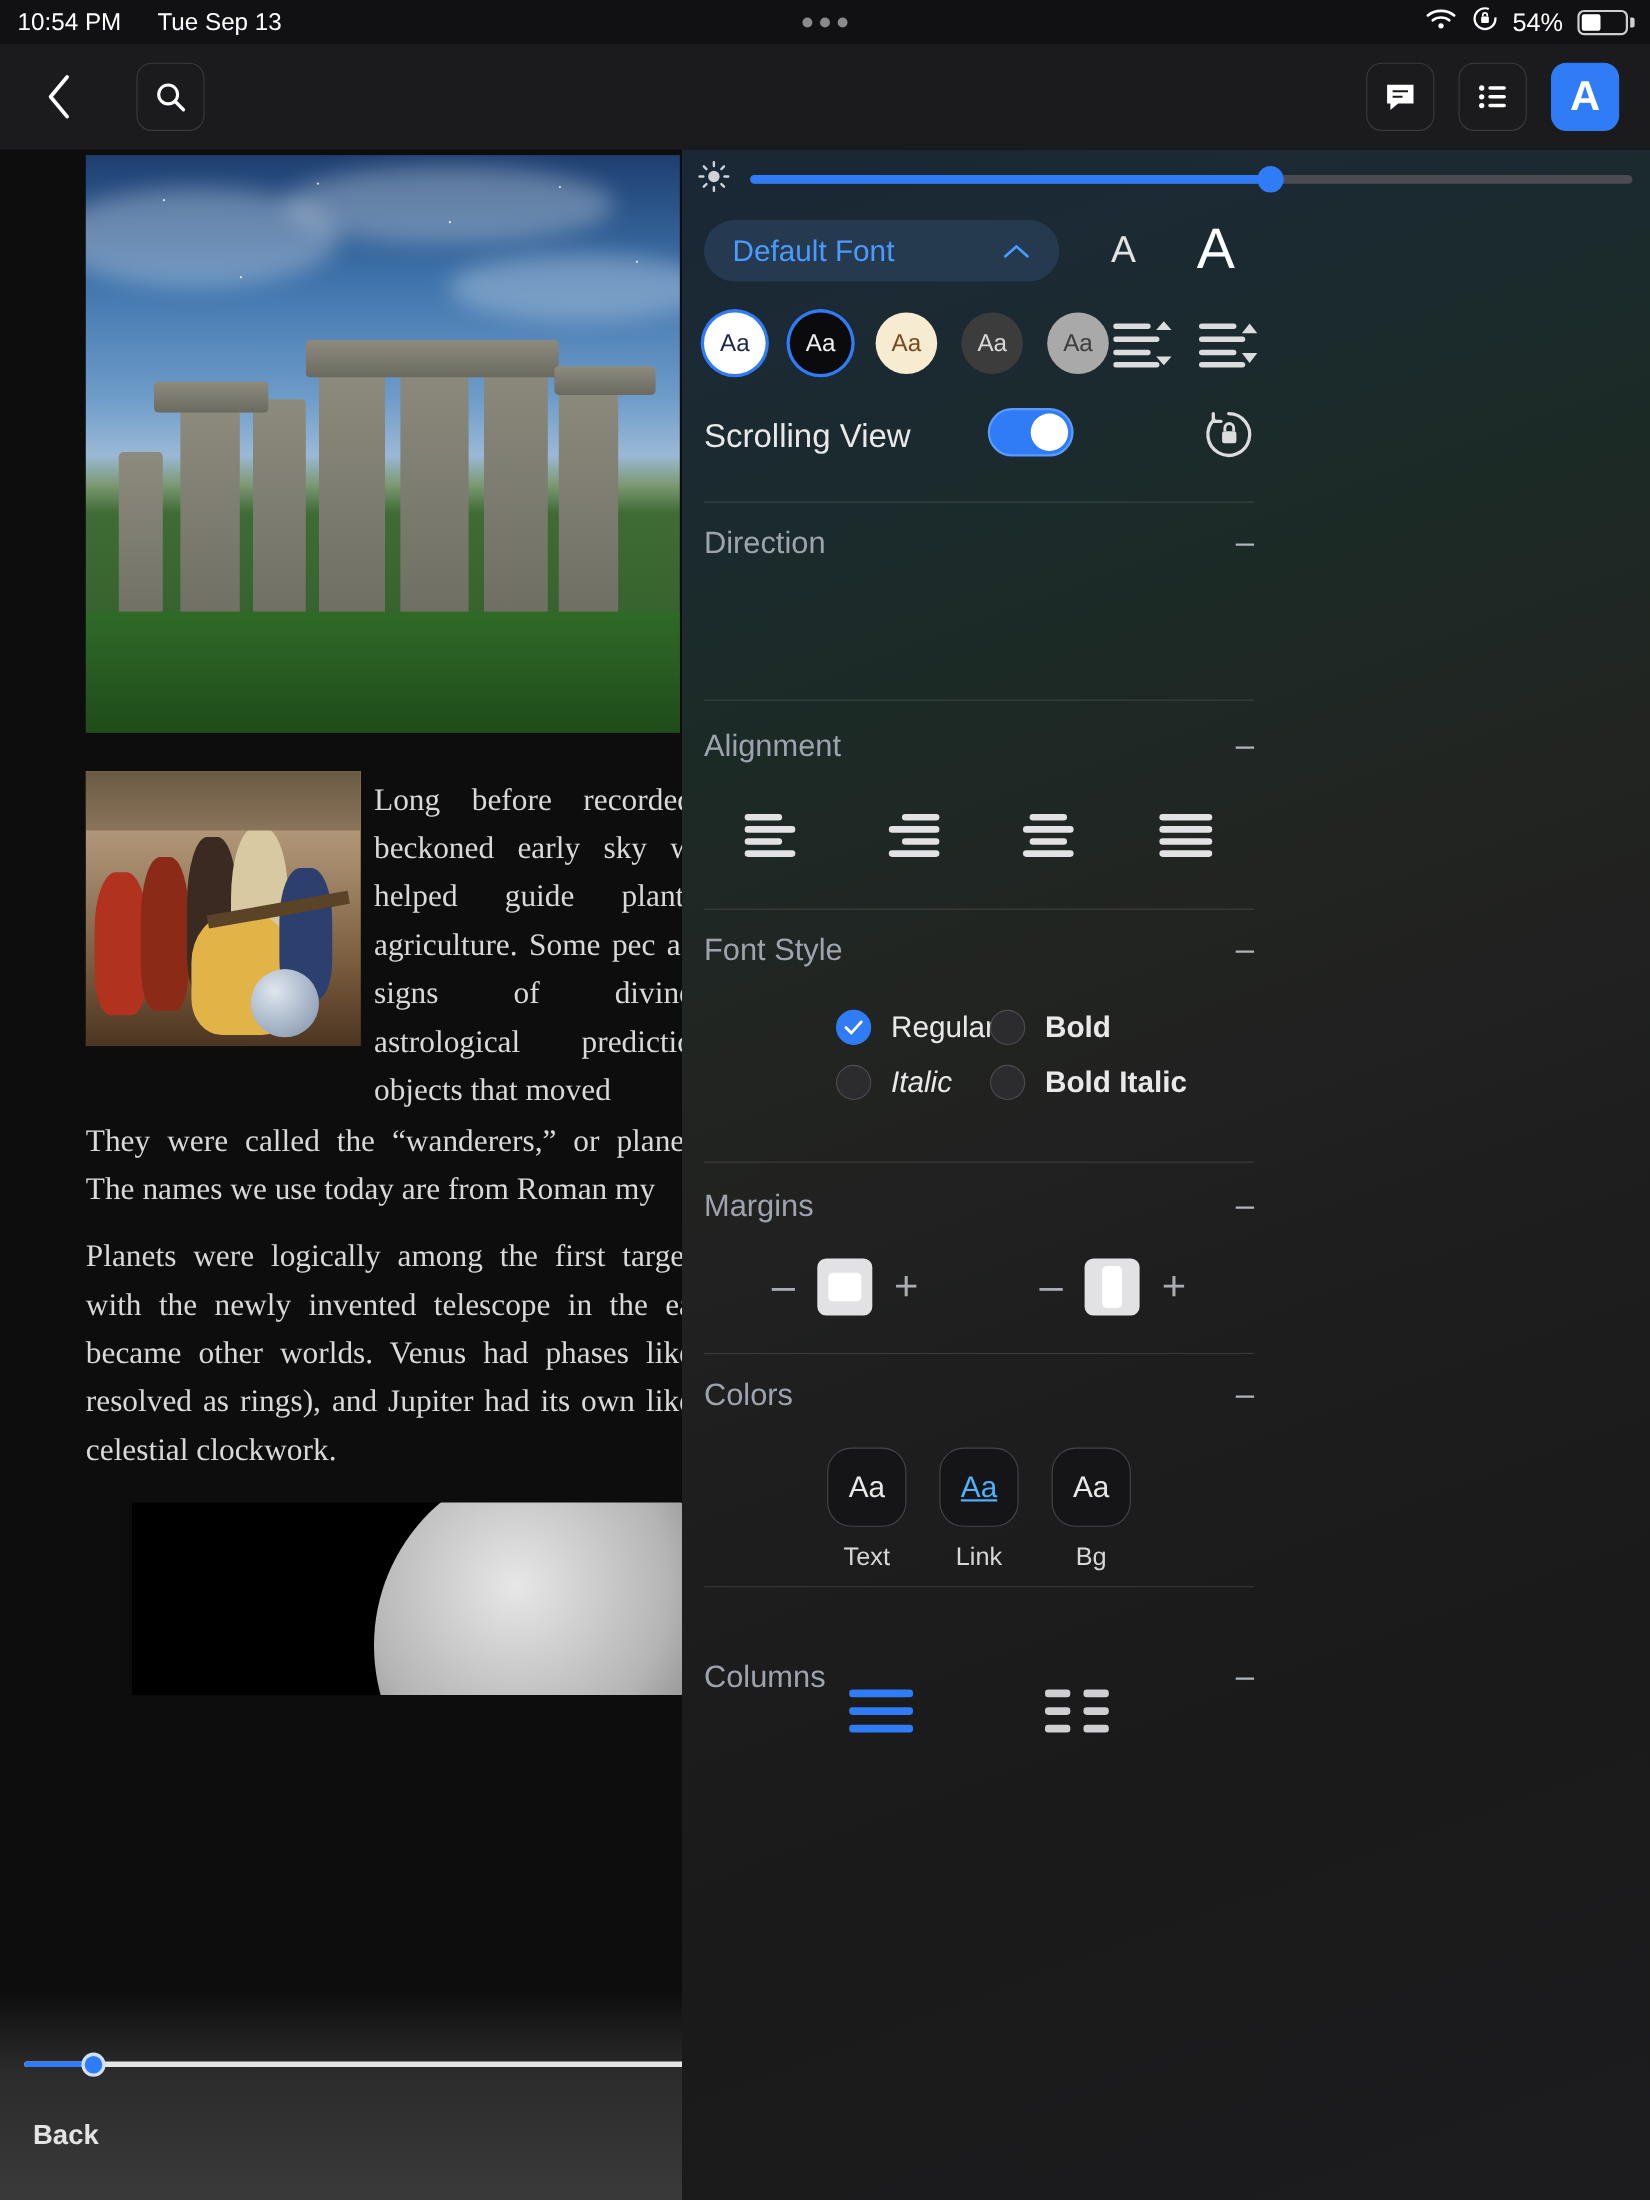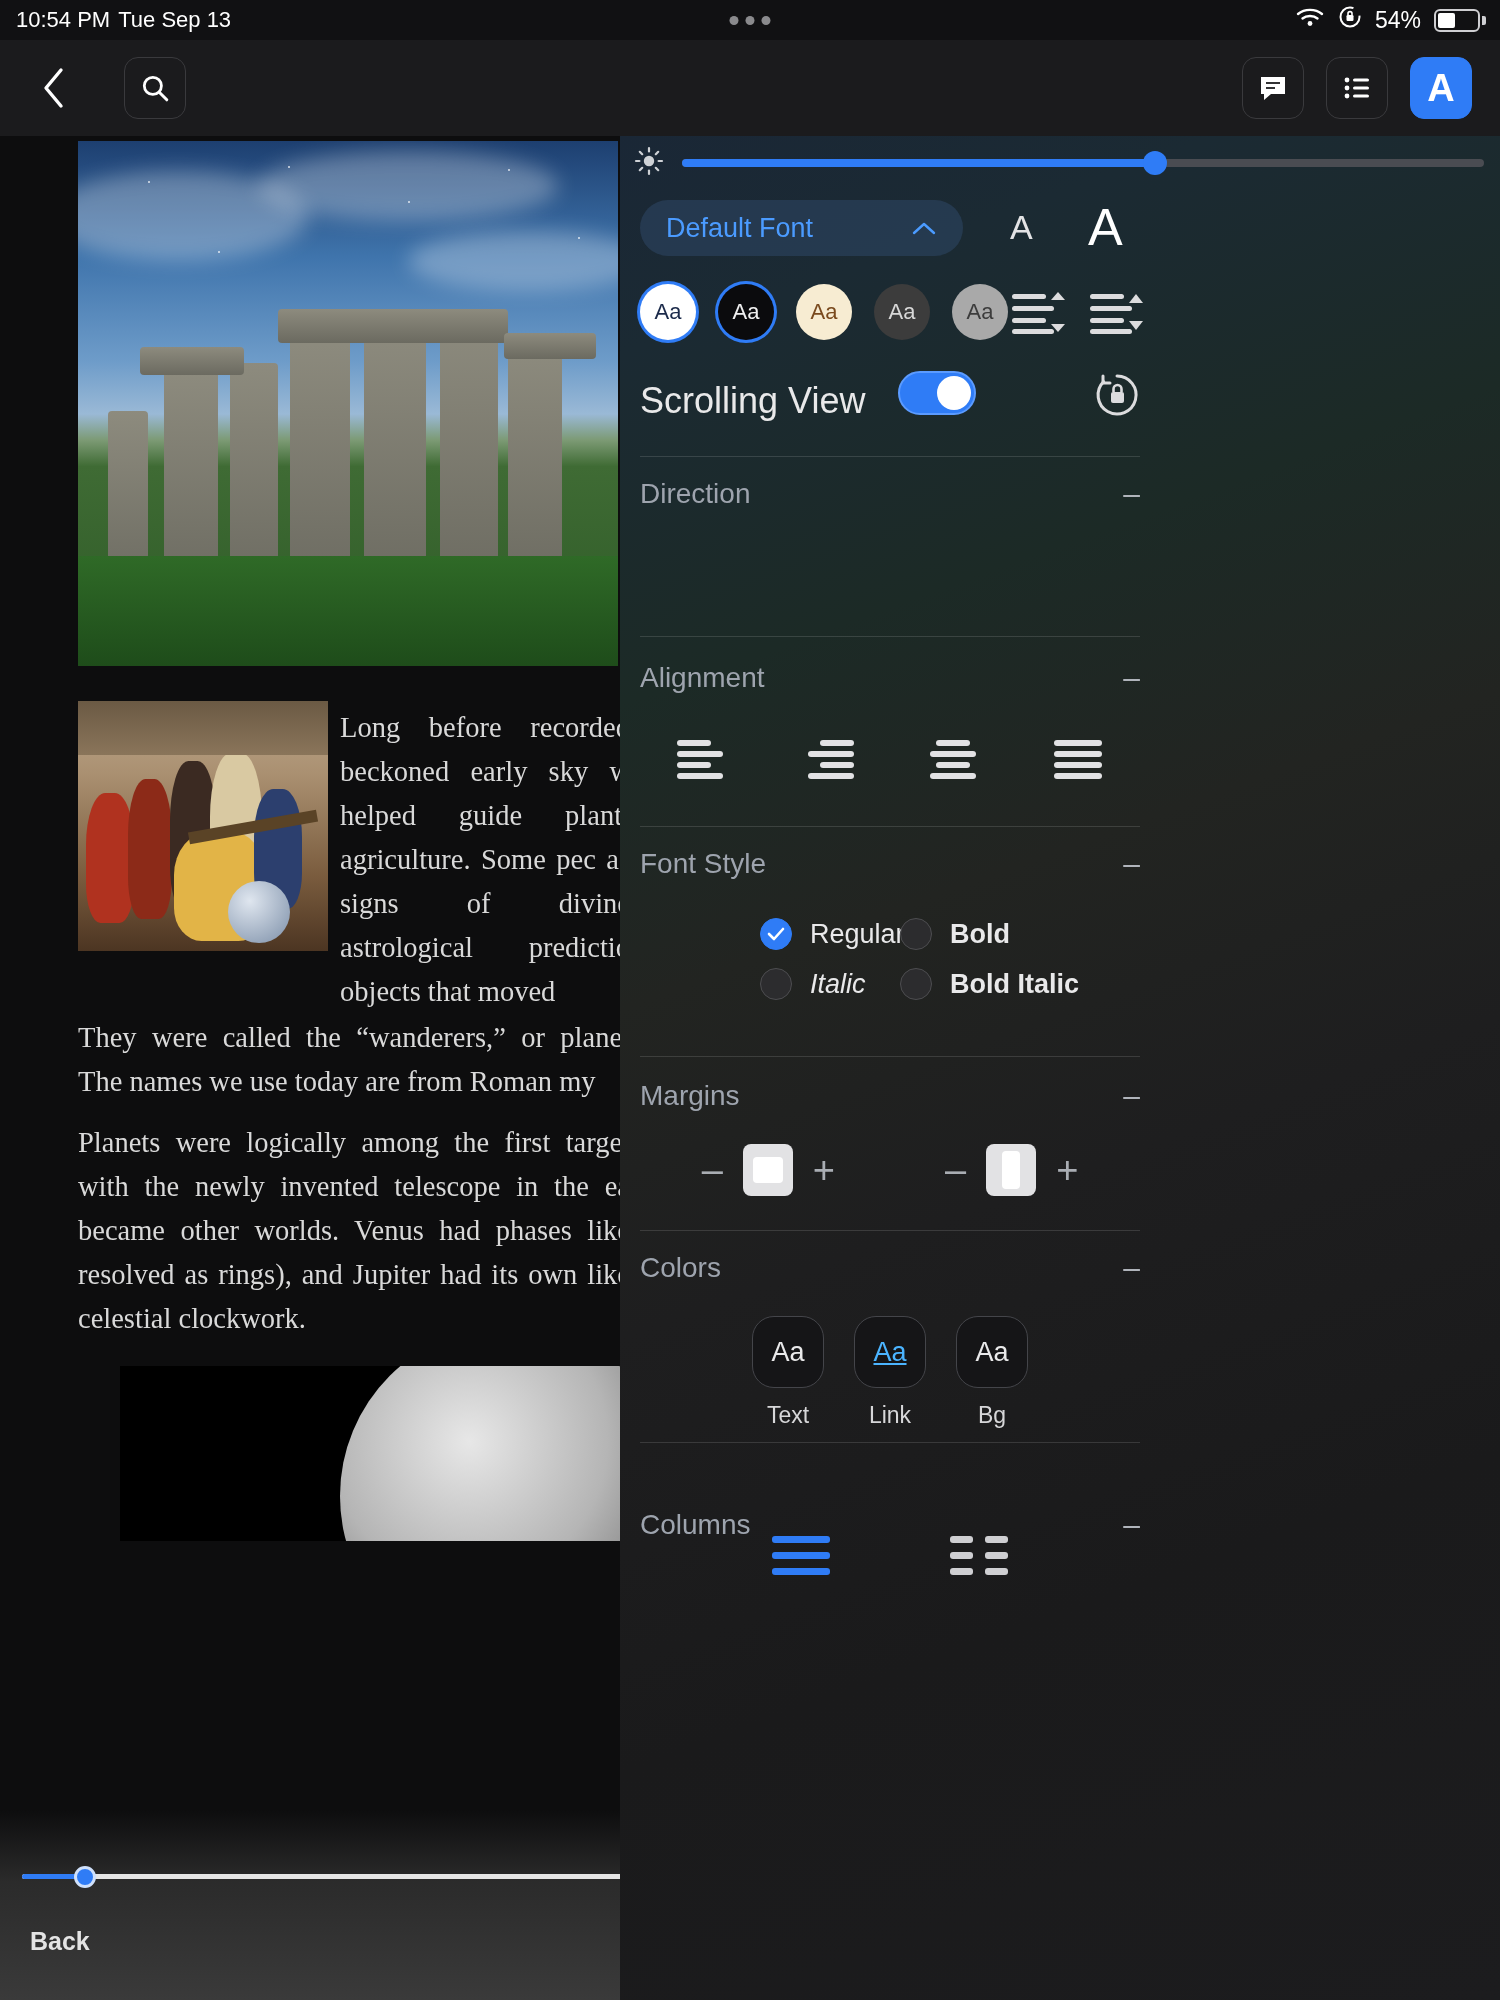--- a/index.html
+++ b/index.html
@@ -10,21 +10,21 @@
     overflow: hidden;
   }
   #app { position: relative; width: 1500px; height: 2000px; background: #111113; overflow: hidden; }
 
   
   .statusbar {
     position: absolute; top: 0; left: 0; width: 1500px; height: 40px;
     display: flex; align-items: center; color: #fff;
     font-size: 22px; z-index: 40;
   }
-  .sb-left { position: absolute; left: 16px; display: flex; gap: 8px; align-items: center; justify-content: center; }
+  .sb-left { position: absolute; left: 16px; display: flex; gap: 33px; align-items: center; justify-content: center; }
   .sb-center { position: absolute; left: 50%; transform: translateX(-50%); display:flex; gap:7px; }
   .sb-dot { width: 9px; height: 9px; border-radius: 50%; background: #8a8a8d; }
   .sb-right { position: absolute; right: 14px; display: flex; align-items: center; gap: 13px; }
   .battery-shell {
     width: 46px; height: 23px; border: 2px solid #cfcfd2; border-radius: 6px;
     padding: 2px; display:flex; align-items:center;
   }
   .battery-fill { height: 100%; background: #fff; border-radius: 2px; }
   .battery-tip { width: 4px; height: 9px; background:#cfcfd2; border-radius: 0 2px 2px 0; margin-left:2px; }
 
@@ -119,21 +119,21 @@
 
   .theme-row { position:absolute; top: 148px; left: 0; width: 880px; height: 66px; }
   .theme-dot {
     position:absolute; top: 0; width: 56px; height: 56px; border-radius: 50%;
     display:flex; align-items:center; justify-content:center; font-size: 22px; cursor:pointer;
   }
   .theme-dot.sel { box-shadow: 0 0 0 3px #2f7cf6; }
   .sp-icon { position:absolute; top: 4px; cursor:pointer; }
 
   .scroll-row { position:absolute; top: 232px; left: 0; width: 880px; height: 62px; }
-  .scroll-label { position:absolute; left: 20px; top: 12px; color:#e9e9ea; font-size: 36px; text-align: right; }
+  .scroll-label { position:absolute; left: 20px; top: 12px; color:#e9e9ea; font-size: 30px; text-align: right; }
   .toggle { position:absolute; left: 278px; top: 3px; width: 78px; height: 44px; border-radius: 22px;
     background: #2f7cf6; border: 2px solid #5b9bff; cursor:pointer; }
   .toggle-knob { position:absolute; right: 3px; top: 3px; width: 34px; height:34px; border-radius:50%; background:#fff; }
   .lock-icon { position:absolute; left: 472px; top: 2px; cursor:pointer; }
 
   .divider { position:absolute; left: 20px; width: 500px; height:1px; background: rgba(255,255,255,.13); }
 
   .sect-head { position:absolute; left: 20px; width: 500px; display:flex; align-items:center; justify-content:space-between; }
   .sect-title { color:#9ea4ae; font-size: 28px; }
   .sect-minus { color:#b0b4bb; font-size: 30px; cursor:pointer; line-height:1; }

